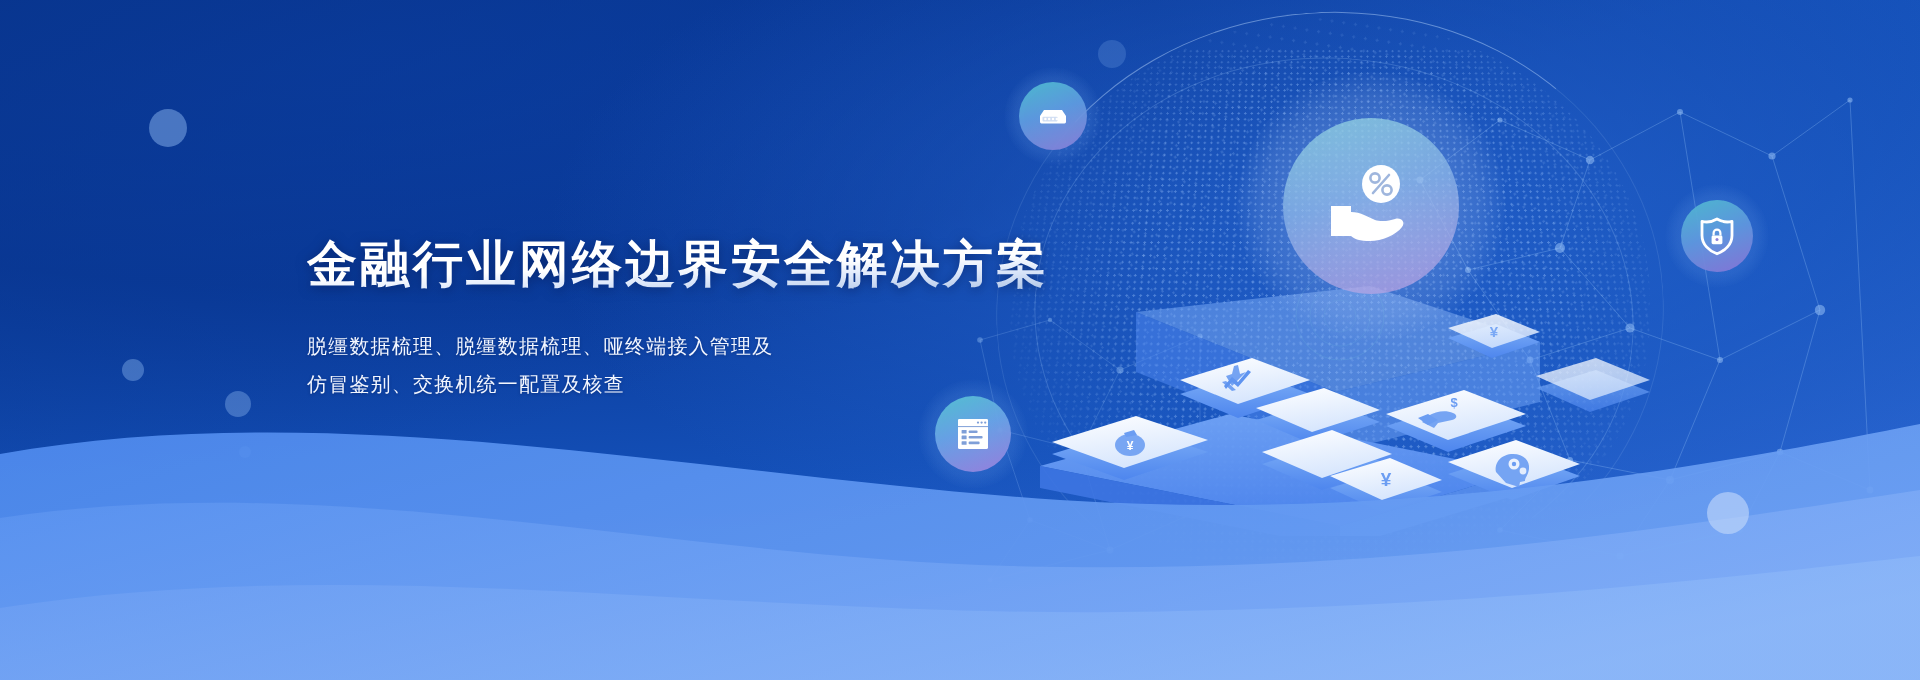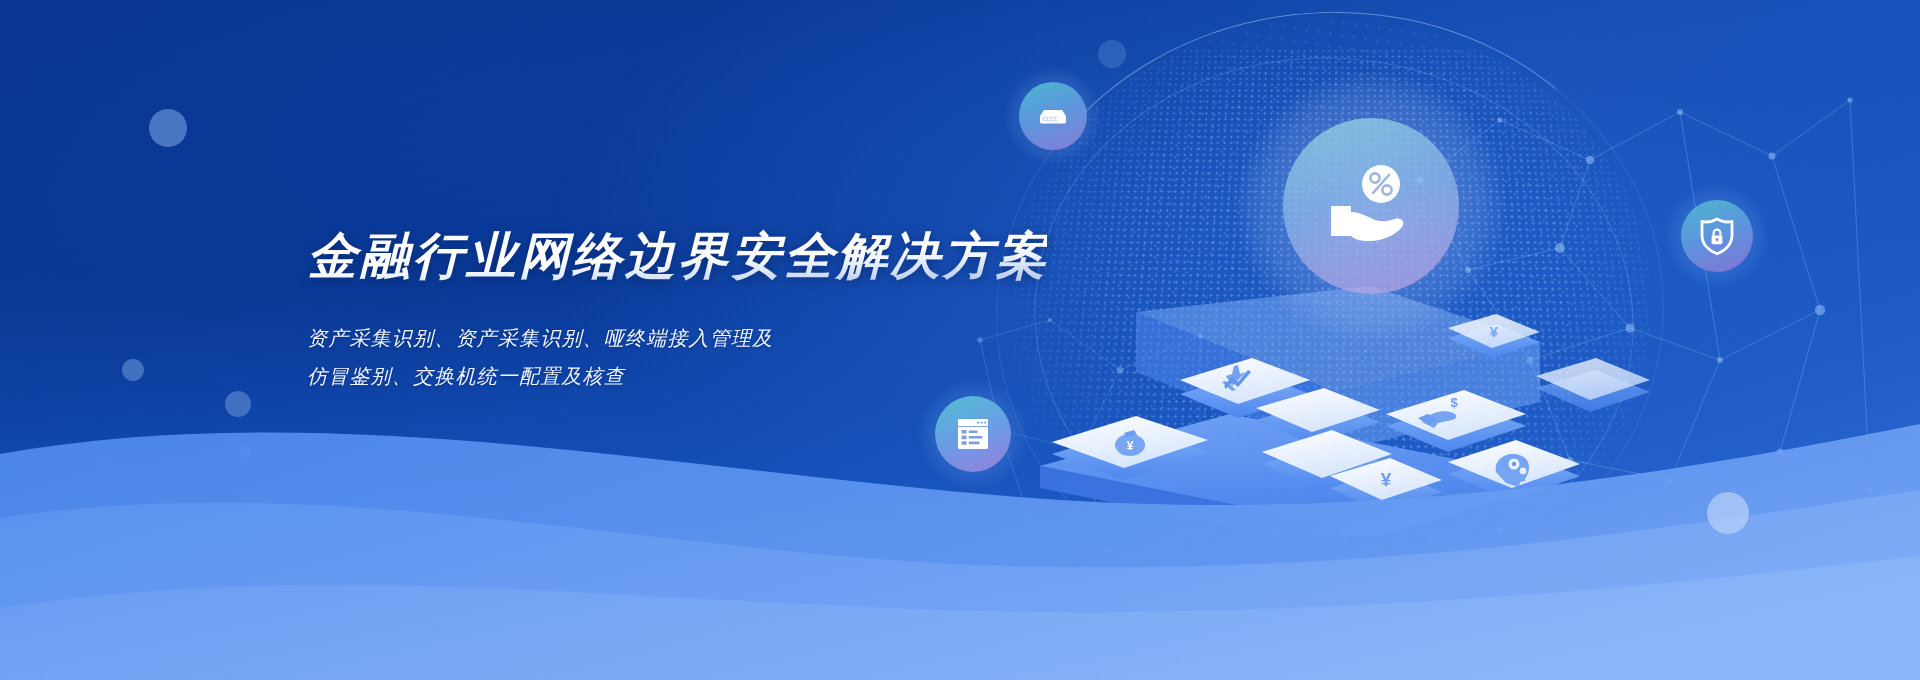--- a/index.html
+++ b/index.html
@@ -113,21 +113,21 @@
   #orb-shield .core{ background:linear-gradient(160deg,#4fbccf 0%,#5f97de 48%,#8a74d6 100%); opacity:.94; }
 
   
   .platform{ position:absolute; left:1040px; top:276px; width:620px; height:260px; pointer-events:none; }
 
   
   .wave{ position:absolute; left:0; bottom:0; width:1920px; pointer-events:none; }
 
   
   #text-block{
-    position:absolute; left:307px; top:228px; width:740px;font-style:italic;
+    position:absolute; left:307px; top:236px; width:740px;
   }
   #hero-title{
     font-size:50px;
     font-weight:700;
     letter-spacing:3px;
     line-height:1.14;
     white-space:nowrap;
     background:linear-gradient(178deg,#ffffff 0%,#ffffff 52%,#dfe9fb 70%,#a9c0e4 100%);
     -webkit-background-clip:text;
     background-clip:text;
@@ -406,17 +406,17 @@
         <stop offset="100%" stop-color="#93bcf9"></stop>
       </linearGradient>
     </defs>
     <path d="M0,104 C340,44 700,126 1060,150 C1400,172 1700,118 1920,74 L1920,330 L0,330 Z" fill="url(#w1)" opacity="0.92"></path>
     <path d="M0,168 C330,118 660,206 1010,216 C1380,226 1680,176 1920,140 L1920,330 L0,330 Z" fill="url(#w2)" opacity="0.72"></path>
     <path d="M0,258 C360,202 720,266 1120,262 C1480,258 1740,226 1920,206 L1920,330 L0,330 Z" fill="url(#w3)" opacity="0.60"></path>
   </svg>
 
   <div id="text-block">
     <h1 id="hero-title">金融行业网络边界安全解决方案</h1>
-    <p id="hero-subtitle">资产采集识别、资产采集识别、哑终端接入管理及
+    <p id="hero-subtitle">脱缰数据梳理、脱缰数据梳理、哑终端接入管理及
 仿冒鉴别、交换机统一配置及核查</p>
   </div>
 
 </div>
 
 </body></html>

